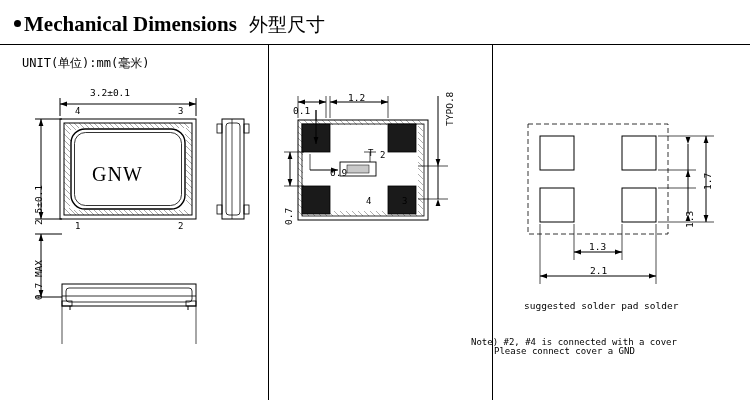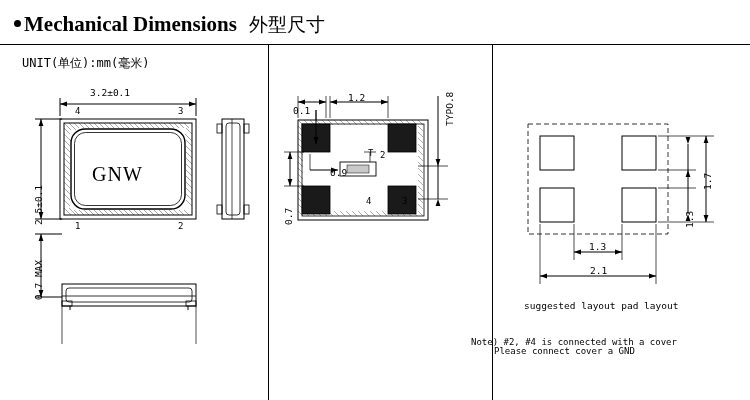--- a/index.html
+++ b/index.html
@@ -422,18 +422,18 @@
     <path d="M48 232 l7 -2.4 v4.8 z" fill="#000"></path>
     <path d="M164 232 l-7 -2.4 v4.8 z" fill="#000"></path>
     <line x1="48" y1="180" x2="48" y2="240" stroke="#000" stroke-width="0.7"></line>
     <line x1="164" y1="180" x2="164" y2="240" stroke="#000" stroke-width="0.7"></line>
   </svg>
 
   <div class="dim-rot" style="left:702px; top:190px;">1.7</div>
   <div class="dim-rot" style="left:684px; top:228px;">1.3</div>
   <div class="dim" style="left:589px; top:241px;">1.3</div>
   <div class="dim" style="left:546px; top:265px;margin-left:44px;">2.1</div>
-  <div class="caption" style="left:524px; top:300px;">suggested layout pad layout</div>
+  <div class="caption" style="left:524px; top:300px;">suggested solder pad solder</div>
 
   <div class="note" style="left:471px; top:337px;">Note) #2, #4 is connected with a cover</div>
   <div class="note" style="left:494px; top:346px;">Please connect cover a GND</div>
 
 </div>
 
 </body></html>

